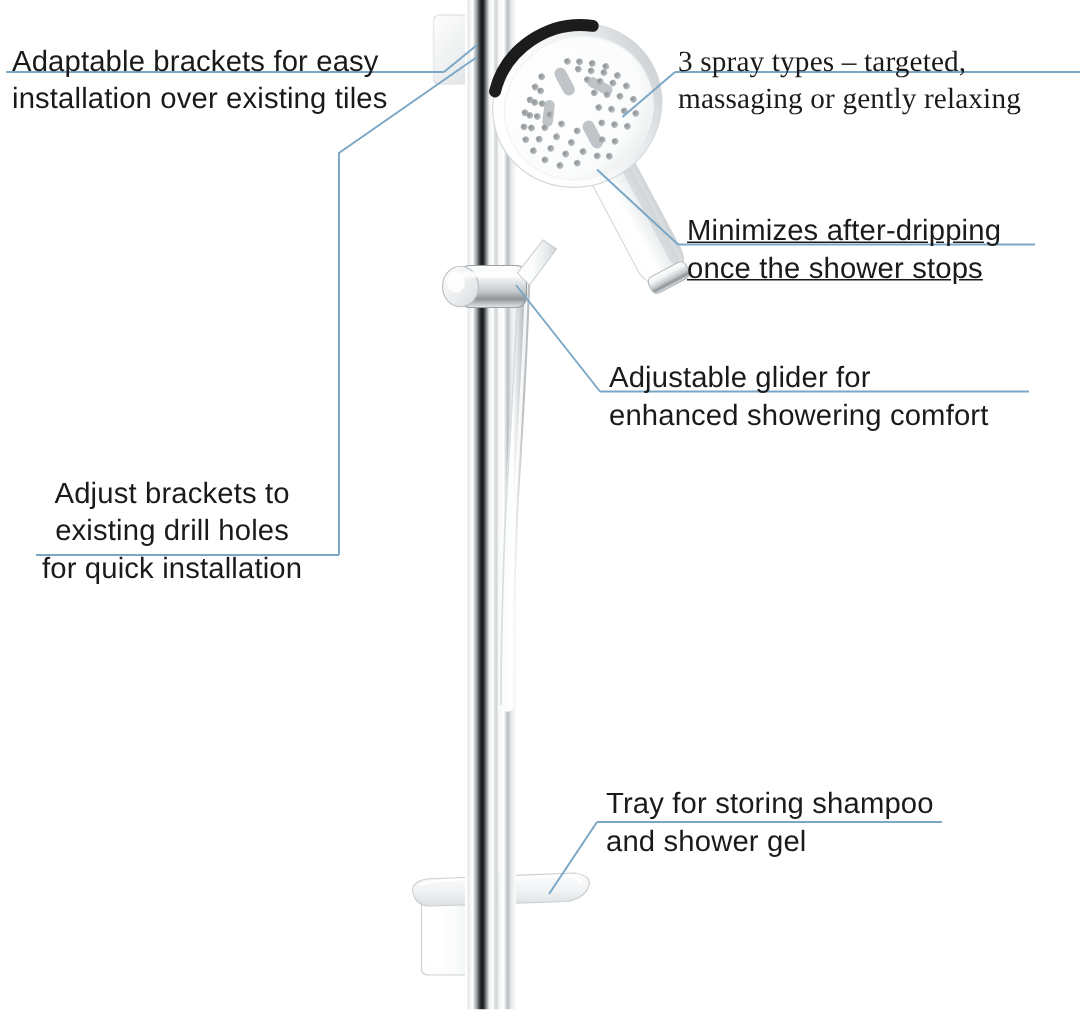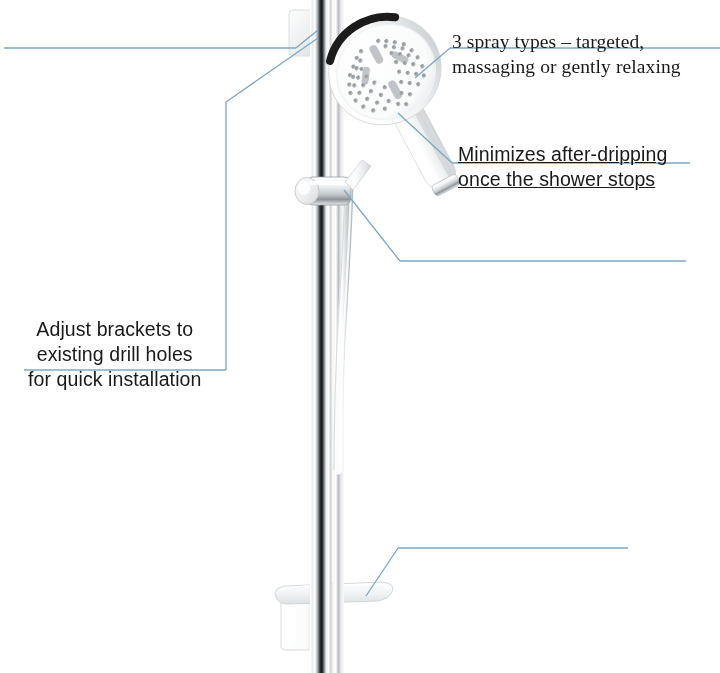--- a/index.html
+++ b/index.html
@@ -260,32 +260,44 @@
         <path d="M452,163 L398,113"></path>
         <line x1="400" y1="261" x2="686" y2="261"></line>
         <path d="M400,261 L344,190"></path>
         <line x1="24" y1="370" x2="226" y2="370"></line>
         <path d="M226,370 L226,102 L318,38"></path>
         <line x1="398" y1="548" x2="628" y2="548"></line>
         <path d="M398,548 L366,596"></path>
       </g>
   </svg>
 
+  <div class="callout left" style="left:8px; top:4px;">
+    <span>Adaptable brackets for easy
+installation over existing tiles</span>
+  </div>
 
   <div class="callout right" style="left:452px; top:4px;font-family:Liberation Serif, serif;">
     <span>3 spray types – targeted,
 massaging or gently relaxing</span>
   </div>
 
   <div class="callout right" style="left:458px; top:117px;text-decoration:underline;">
     <span>Minimizes after-dripping
 once the shower stops</span>
   </div>
 
+  <div class="callout right" style="left:406px; top:215px;">
+    <span>Adjustable glider for
+enhanced showering comfort</span>
+  </div>
 
   <div class="callout left" style="left:28px; top:292px;text-align:center;">
     <span>Adjust brackets to
 existing drill holes
 for quick installation</span>
   </div>
 
+  <div class="callout right" style="left:404px; top:499px;">
+    <span>Tray for storing shampoo
+and shower gel</span>
+  </div>
 
 </div>
 
 </body></html>

